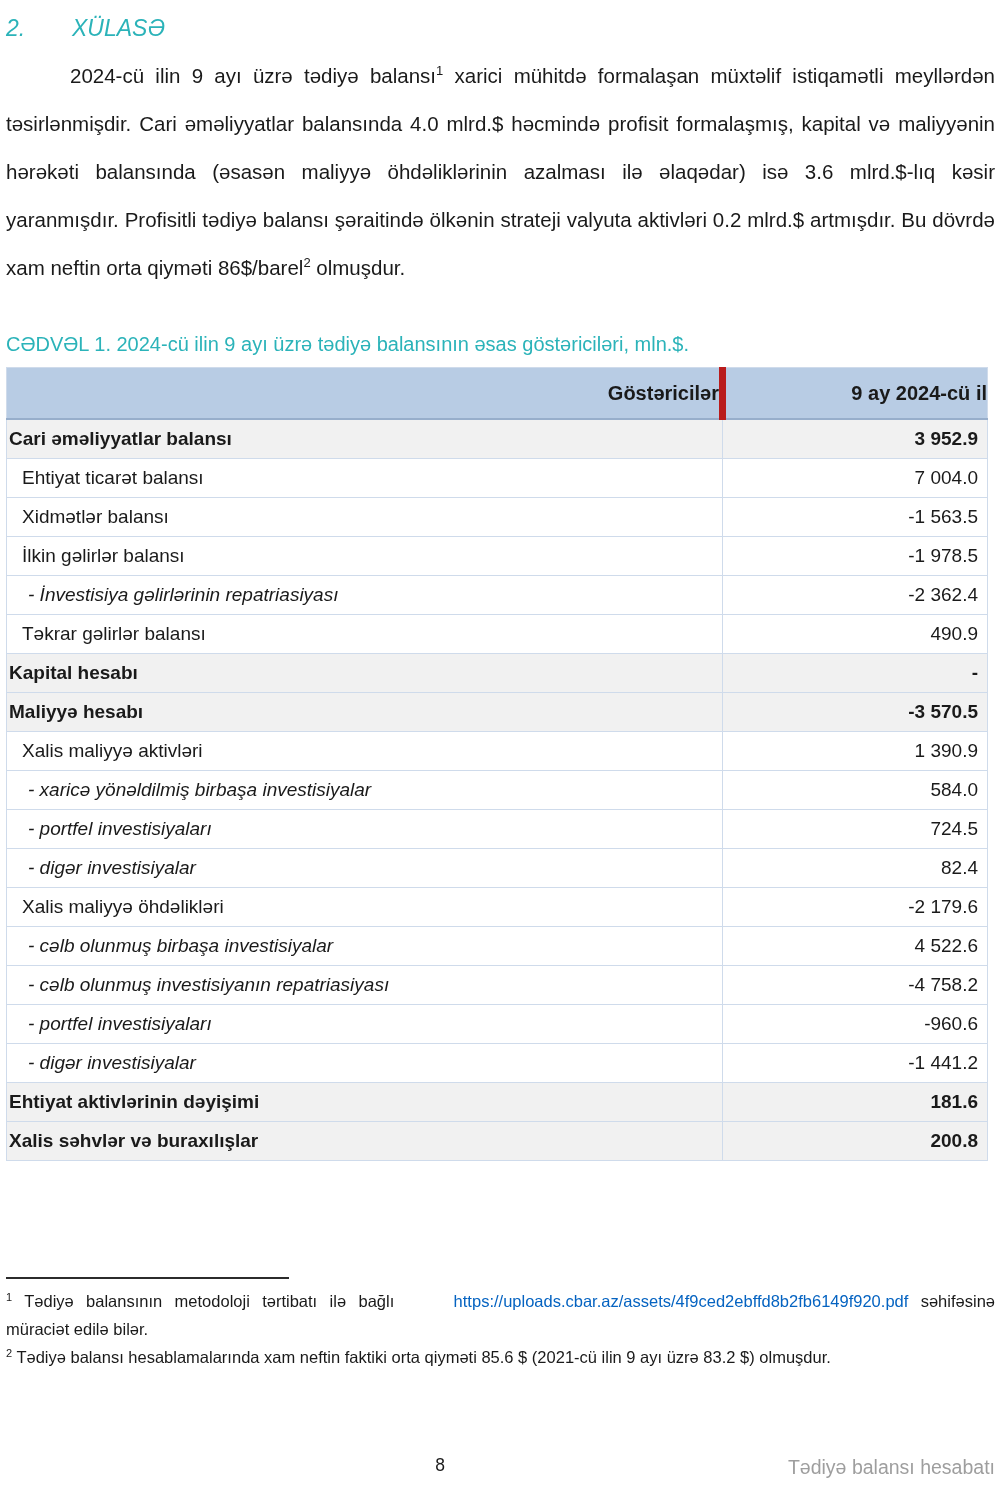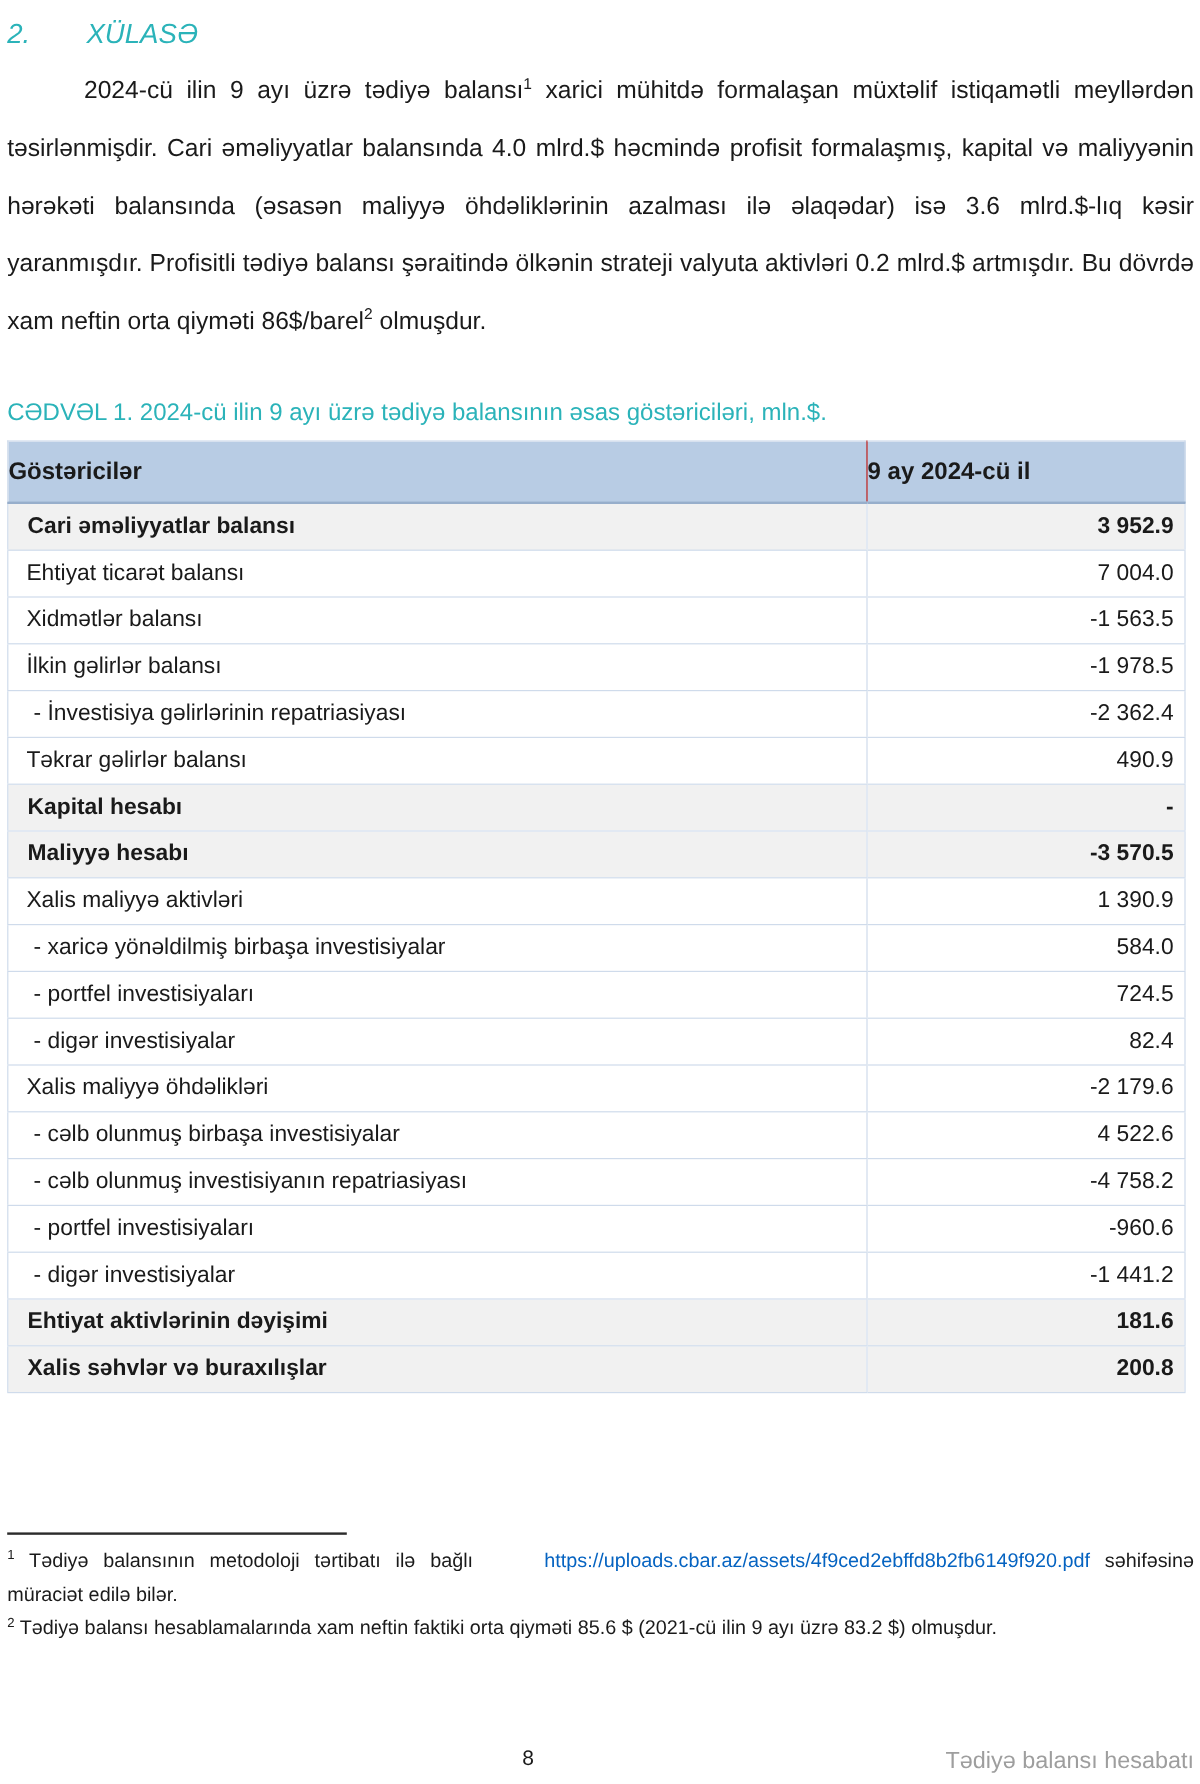--- a/index.html
+++ b/index.html
@@ -58,44 +58,44 @@
     font-size:19px;
     border:1px solid var(--row-border);
   }
   .bp-table col.col-label{width:716px;}
   .bp-table col.col-value{width:265px;}
   .bp-table thead th{
     background:var(--header-bg);
     height:50px;
     font-weight:bold;
     font-size:20px;
-    text-align:left;
+    text-align:right;
     border-bottom:2px solid var(--header-border);
     padding:0;
   }
-  .bp-table thead th + th{border-left:1px solid #b91c1c;}
+  .bp-table thead th + th{border-left:7px solid #b91c1c;}
   .bp-table td{
     height:38px;
     border-bottom:1px solid var(--row-border);
     padding:0 9px 0 15px;
     overflow:hidden;
     white-space:nowrap;
   }
   .bp-table td.cell-value{
     text-align:right;
     border-left:1px solid var(--row-border);
     padding-left:4px;
   }
   .bp-table tr.row-section td{
     background:var(--section-row-bg);
     font-weight:bold;
     padding-left:32px;
   }
-  .bp-table tr.row-section td.cell-label{padding-left:16px;}
-  .bp-table tr.row-sub td.cell-label{padding-left:21px;}
+  .bp-table tr.row-section td.cell-label{padding-left:2px;}
+  .bp-table tr.row-sub td.cell-label{font-style:italic;padding-left:21px;}
   
   .footnote-sep{
     width:283px;
     border:none;
     border-top:2px solid #2b2b2b;
     margin:116px 0 8px 0;
   }
   .footnote{
     font-size:16.5px;
     line-height:28px;

